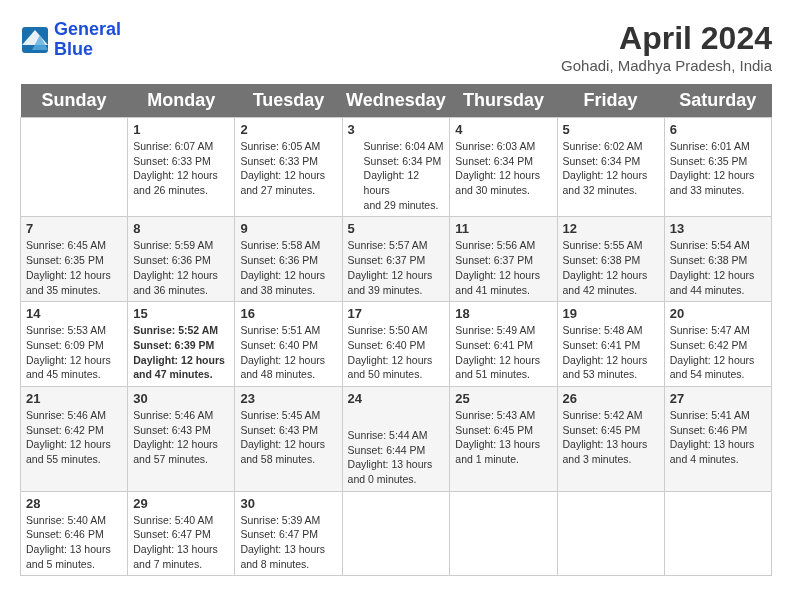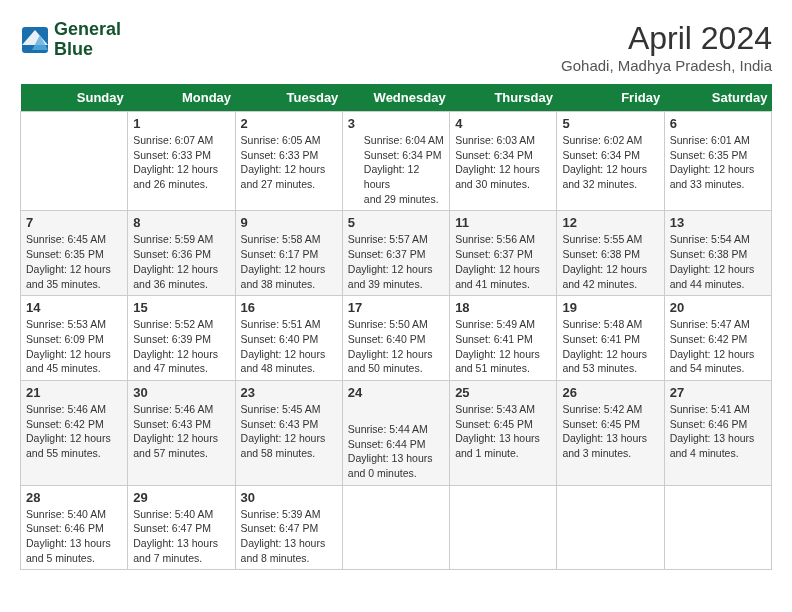--- a/index.html
+++ b/index.html
@@ -20,51 +20,51 @@
       display: flex;
       align-items: center;
     }
     .logo-text {
       font-size: 18px;
       font-weight: bold;
       color: #333;
       line-height: 1.1;
     }
     .logo-text span {
-      color: #14532d;
+      color: #1d4ed8;
     }
     .logo-icon {
       width: 30px;
       height: 30px;
       margin-right: 4px;
     }
     .title-area {
       text-align: right;
     }
     .month-title {
       font-size: 32px;
-      font-weight: normal;
+      font-weight: bold;
       color: #333;
     }
     .location {
       font-size: 15px;
       color: #555;
       text-align: center;
     }
     table {
       width: 100%;
       border-collapse: collapse;
       font-size: 11px;
     }
     thead tr th {
-      background-color: #15803d;
+      background-color: #737373;
       color: #fff;
       padding: 6px 4px;
-      text-align: right;
-      font-size: 13px;
+      text-align: center;
+      font-size: 18px;
       font-weight: bold;
     }
     tbody tr td {
       border: 1px solid #ccc;
       vertical-align: top;
       padding: 4px 5px;
       width: 14.28%;
       min-height: 70px;
       color: #333;
     }
@@ -182,21 +182,21 @@
         <td>
           <span class="day-number">8</span>
           <div class="day-info" style="white-space: pre-line;">Sunrise: 5:59 AM
 Sunset: 6:36 PM
 Daylight: 12 hours
 and 36 minutes.</div>
         </td>
         <td>
           <span class="day-number">9</span>
           <div class="day-info" style="white-space: pre-line;">Sunrise: 5:58 AM
-Sunset: 6:17 PM
+Sunset: 6:36 PM
 Daylight: 12 hours
 and 38 minutes.</div>
         </td>
         <td>
           <span class="day-number">5</span>
           <div class="day-info" style="white-space: pre-line;">Sunrise: 5:57 AM
 Sunset: 6:37 PM
 Daylight: 12 hours
 and 39 minutes.</div>
         </td>
@@ -225,21 +225,21 @@
       <tr>
         <td>
           <span class="day-number">14</span>
           <div class="day-info" style="white-space: pre-line;">Sunrise: 5:53 AM
 Sunset: 6:09 PM
 Daylight: 12 hours
 and 45 minutes.</div>
         </td>
         <td>
           <span class="day-number">15</span>
-          <div class="day-info" style="white-space: pre-line;">Sunrise: 5:52 AM
+          <div class="day-info" style="white-space: pre-line; font-weight: bold;">Sunrise: 5:52 AM
 Sunset: 6:39 PM
 Daylight: 12 hours
 and 47 minutes.</div>
         </td>
         <td>
           <span class="day-number">16</span>
           <div class="day-info" style="white-space: pre-line;">Sunrise: 5:51 AM
 Sunset: 6:40 PM
 Daylight: 12 hours
 and 48 minutes.</div>

